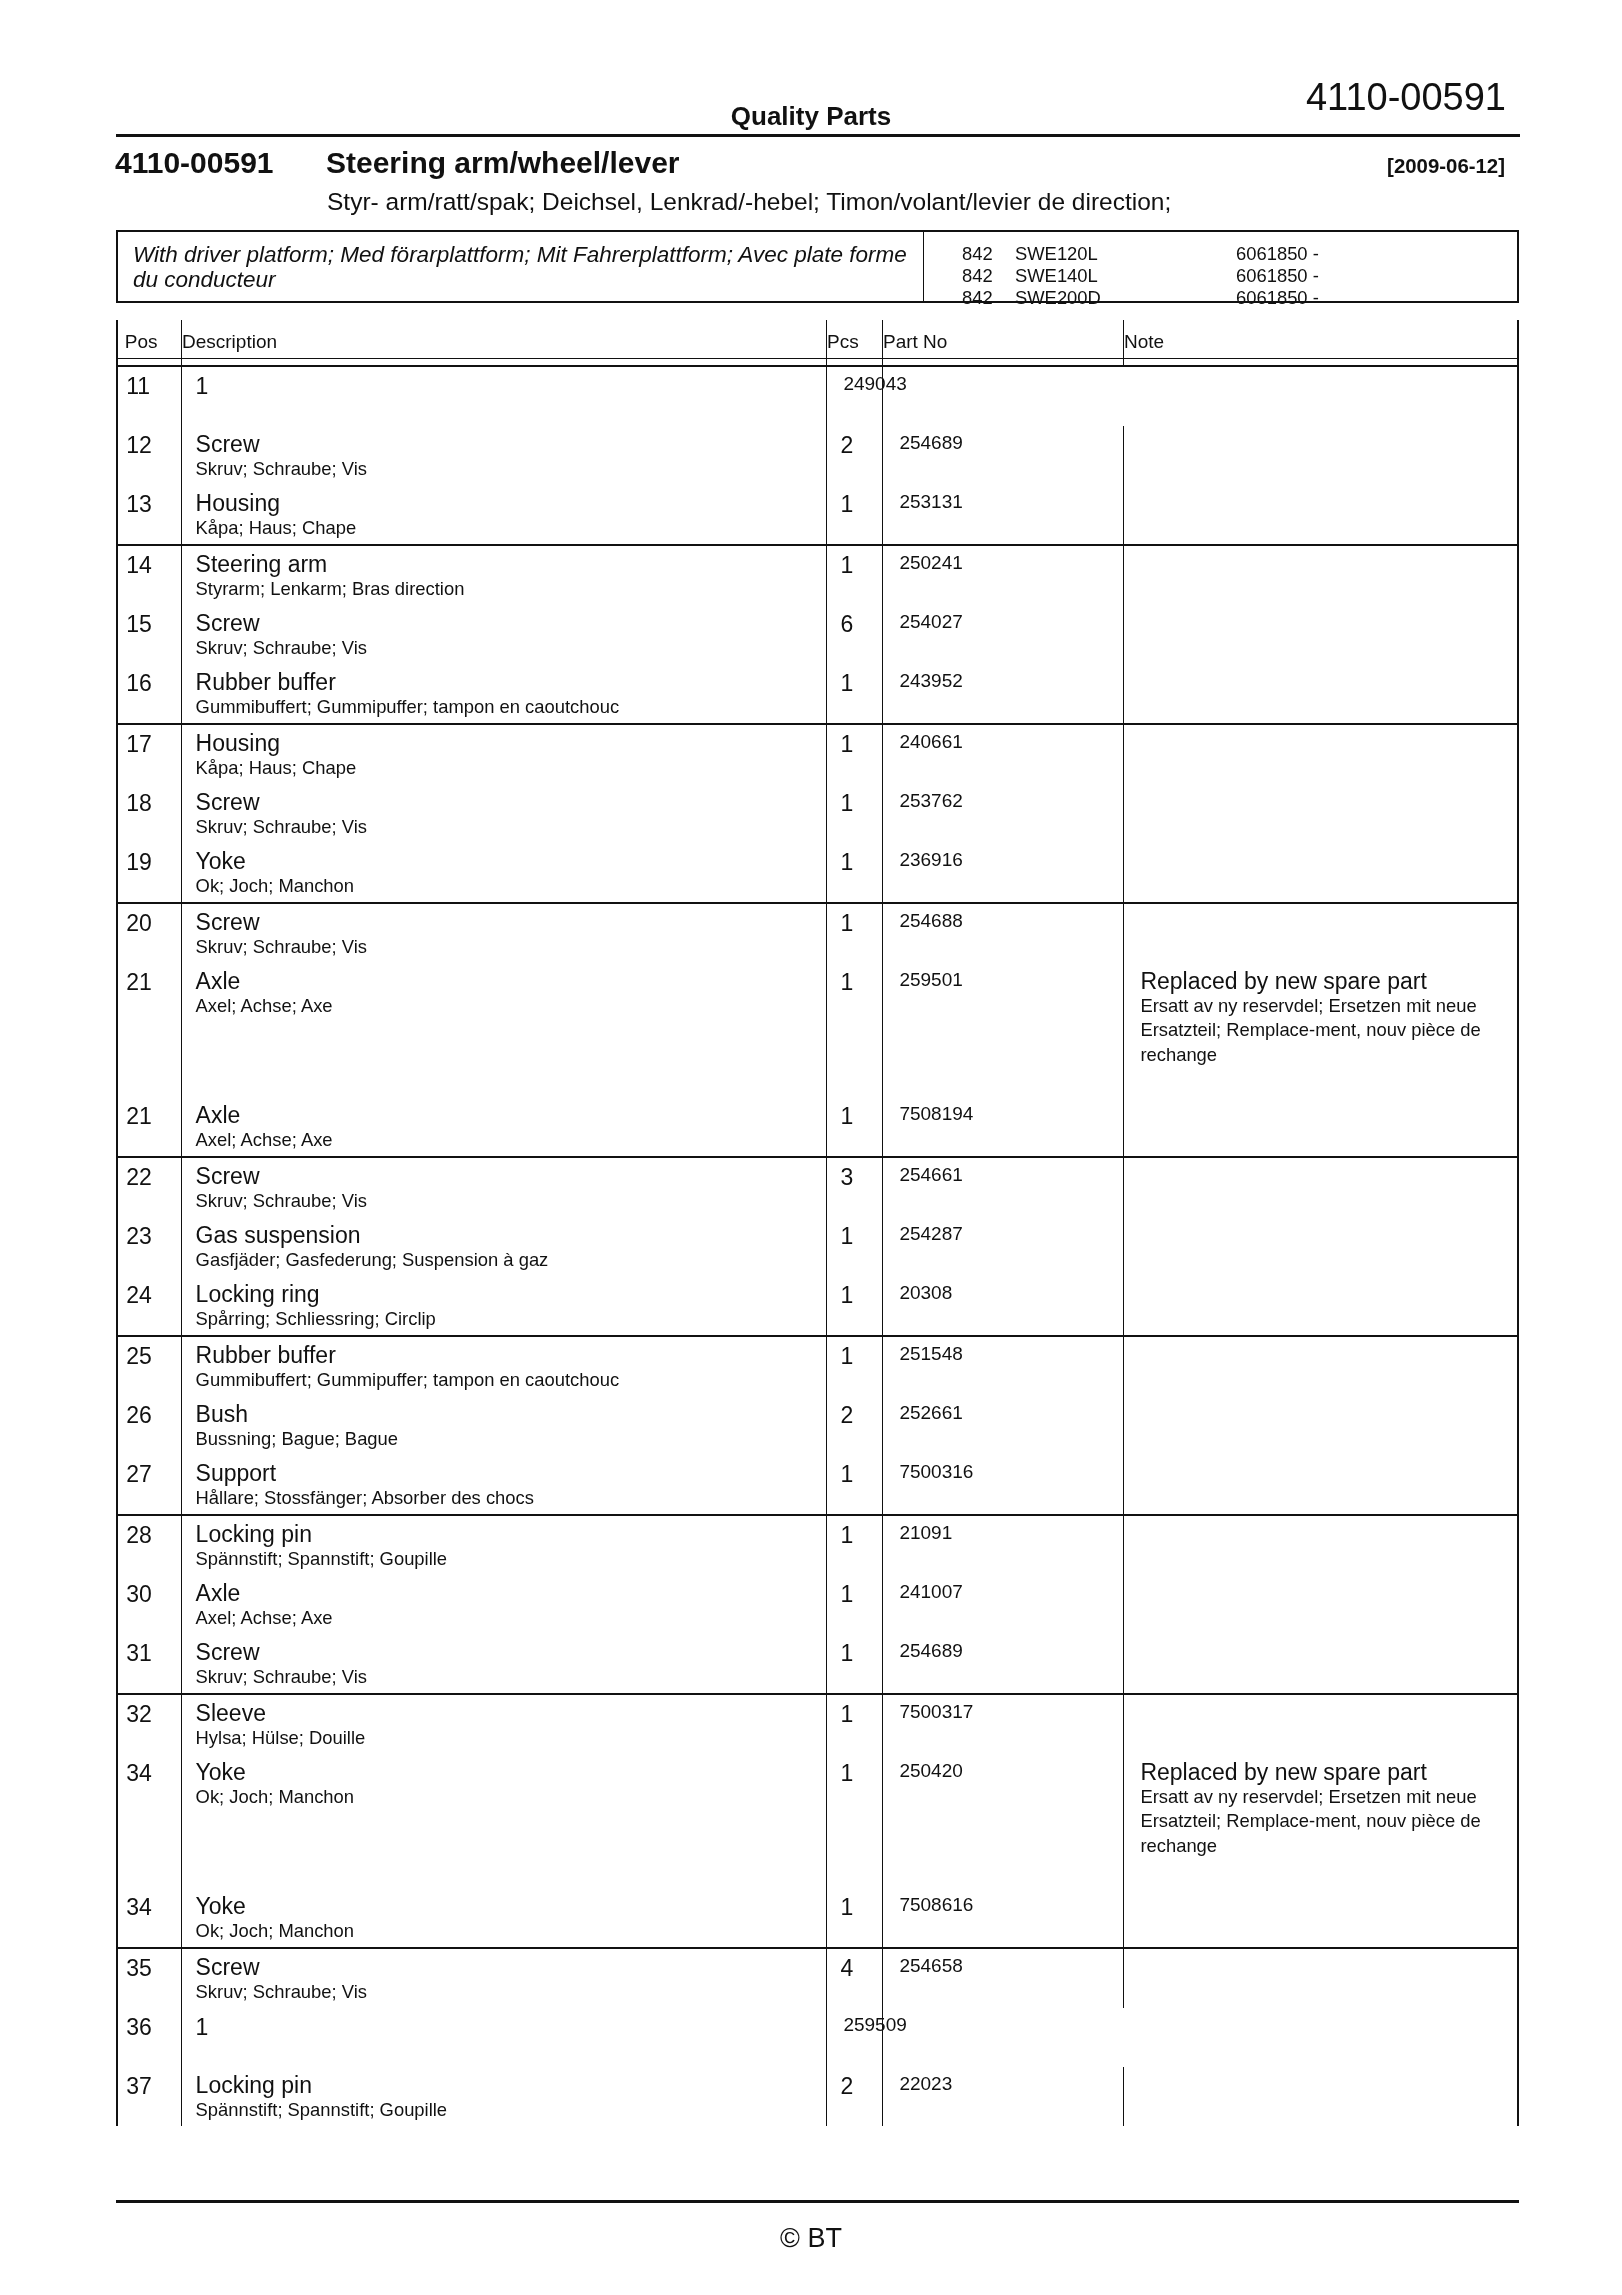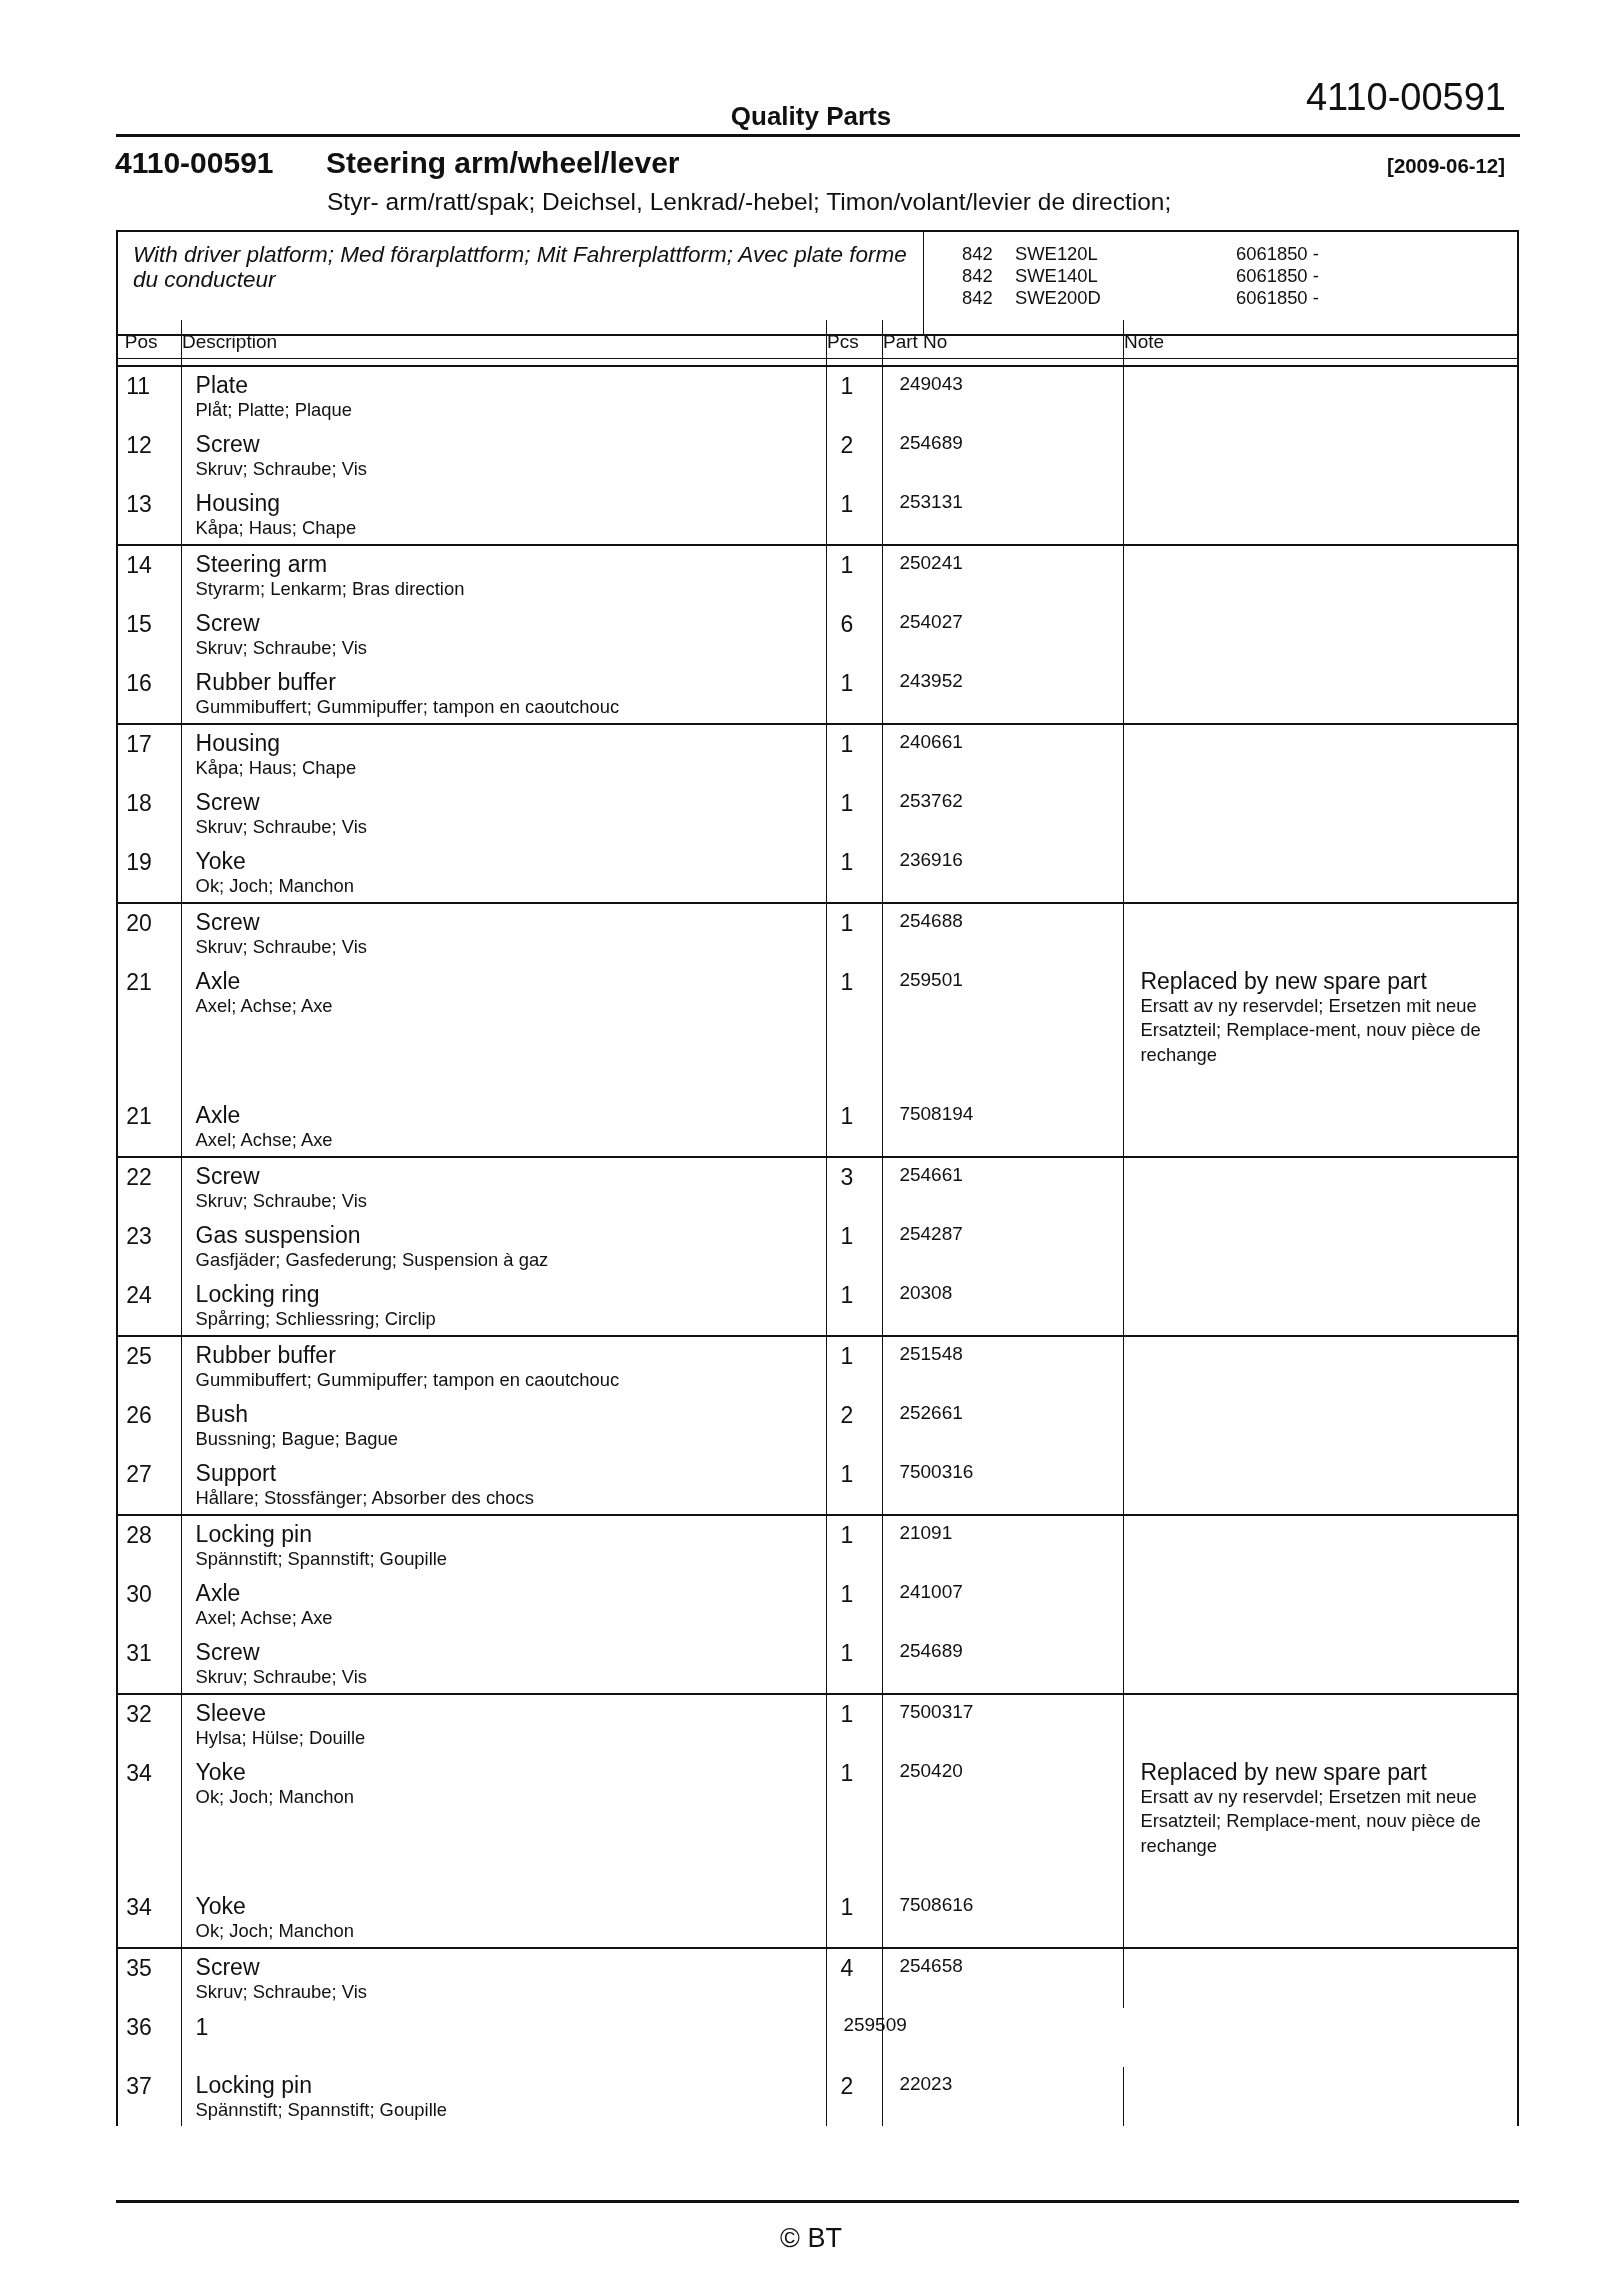--- a/index.html
+++ b/index.html
@@ -12,21 +12,21 @@
   #hdr-center span { position:relative; left:0; }
   #hdr-right { right:116px; top:76px; font-size:38px; }
   #hdr-line { left:116px; width:1404px; top:134px; height:2.7px; background:#111; }
 
   #doc-code { left:115px; top:146px; font-size:30px; font-weight:bold; }
   #doc-title { left:326px; top:146px; font-size:30px; font-weight:bold; }
   #doc-date { right:117px; top:155px; font-size:20.4px; font-weight:bold; }
   #doc-sub { left:327px; top:188px; font-size:24.5px; }
 
   
-  #info { left:116px; top:230px; width:1403px; height:106px; border:2.7px solid #111; border-bottom:2.7px solid #111; box-sizing:border-box; }
+  #info { left:116px; top:230px; width:1403px; height:73px; border:2.7px solid #111; border-bottom:2.7px solid #111; box-sizing:border-box; }
   #info-left { position:absolute; left:0; top:0; width:806px; height:100%; border-right:1.4px solid #111; box-sizing:border-box;
                padding:9.5px 15px; font-style:italic; font-size:22.5px; line-height:25px; }
   #info-right { position:absolute; left:806px; top:0; right:0; height:100%; padding-top:11px; font-size:18.4px; line-height:22px; }
   .model-row { position:relative; height:22px; }
   .model-row .c1 { position:absolute; left:38px; }
   .model-row .c2 { position:absolute; left:91px; }
   .model-row .c3 { position:absolute; left:312px; }
 
   
   #table { left:116px; top:320px; width:1403px; border-left:2.7px solid #111; border-right:2.7px solid #111; box-sizing:border-box; }
@@ -104,24 +104,20 @@
       <div></div>
       <div></div>
       <div></div>
   </div>
   <div id="tbody">
       <div class="group">
         <div class="item cols">
           <div class="pos">
             <div>11</div>
           </div>
-          <div class="desc">
-            <div class="main">Plate</div>
-            <div class="trans">Plåt; Platte; Plaque</div>
-          </div>
           <div class="pcs">
             <div>1</div>
           </div>
           <div class="part">
             <div>249043</div>
           </div>
           <div class="note"></div>
         </div>
         <div class="item cols">
           <div class="pos">

